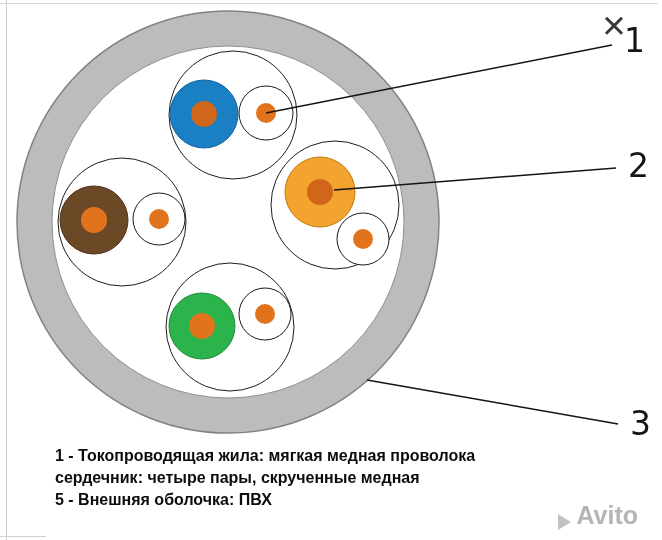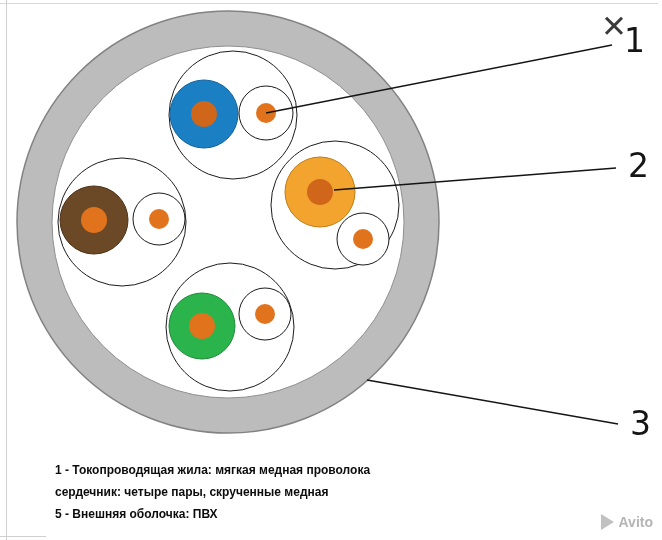--- a/index.html
+++ b/index.html
@@ -17,27 +17,27 @@
   }
   .callout-1{left:624px;top:24px;}
   .callout-2{left:628px;top:149px;}
   .callout-3{left:630px;top:407px;}
   .close-btn{
     position:absolute;left:601px;top:11px;font-size:31px;font-weight:600;
     color:#3a3a3a;line-height:1;cursor:pointer;user-select:none;
     font-family:"DejaVu Sans",sans-serif;
   }
   .caption{
-    position:absolute;left:55px;top:459px;color:#0c0c0c;
-    font-weight:bold;font-size:12px;line-height:22px;letter-spacing:0;
+    position:absolute;left:55px;top:445px;color:#0c0c0c;
+    font-weight:bold;font-size:16px;line-height:22px;letter-spacing:0;
   }
   .caption .cap-line{white-space:nowrap;}
   .watermark{
-    position:absolute;right:9px;bottom:10px;display:flex;align-items:flex-start;gap:5px;
-    color:#a9a9a9;opacity:.85;font-size:14px;font-weight:bold;
+    position:absolute;right:24px;bottom:10px;display:flex;align-items:flex-end;gap:5px;
+    color:#a9a9a9;opacity:.85;font-size:25px;font-weight:bold;
   }
   .wm-tri{
     width:0;height:0;border-left:13px solid #b7b7b7;
     border-top:8px solid transparent;border-bottom:8px solid transparent;
   }
 </style>
 </head>
 <body>
 
 <div class="page">

